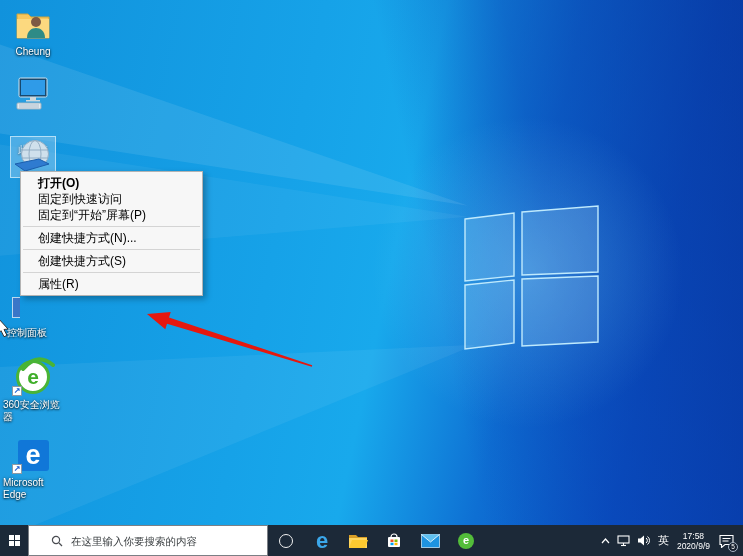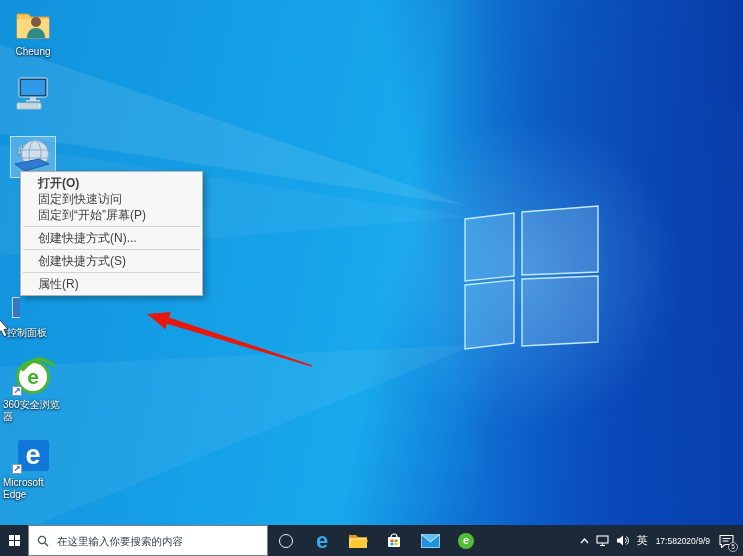--- a/index.html
+++ b/index.html
@@ -29,46 +29,46 @@
       display:flex;align-items:center;justify-content:center;}
   .i360 .e{color:#3fae2a;font-size:21px;font-weight:bold;line-height:20px;}
   .i360 svg{position:absolute;top:-7px;left:-2px;}
   .iedge{width:31px;height:31px;border-radius:3px;background:#1077d8;display:flex;align-items:center;justify-content:center;}
   .iedge .e{color:#fff;font-size:27px;font-weight:bold;line-height:26px;}
   .cp-sliver{position:absolute;left:12px;top:297px;width:8px;height:21px;background:#3a76c8;border:1px solid #bcd9ef;border-right:none;}
 
   
   .menu{position:absolute;left:20px;top:171px;width:183px;background:#f7f7f7;border:1px solid #b3b3b3;
       box-shadow:3px 3px 6px rgba(0,0,0,.28);padding:3px 0;z-index:5;}
-  .menu .item{height:16px;line-height:16px;padding-left:17px;font-size:12px;color:#404040;white-space:nowrap;}
+  .menu .item{height:16px;line-height:16px;padding-left:17px;font-size:12px;color:#000000;white-space:nowrap;}
   .menu .item.bold{font-weight:bold;}
   .menu .sep{border-top:1px solid #d4d4d4;margin:3px 2px;height:0;}
 
   
   .overlay{position:absolute;inset:0;pointer-events:none;}
   .z6{z-index:6;} .z4{z-index:4;}
 
   
   .taskbar{position:absolute;left:0;bottom:0;width:743px;height:31px;background:#1c2938;display:flex;align-items:stretch;z-index:10;}
   .tb-start{width:28px;display:flex;align-items:center;justify-content:center;}
   .winflag{display:grid;grid-template-columns:5px 5px;grid-template-rows:5px 5px;gap:1px;}
   .winflag div{background:#fff;}
-  .tb-search{width:240px;background:#fff;border:1px solid #7b7f85;display:flex;align-items:center;padding:0 8px;gap:6px;}
+  .tb-search{width:240px;background:#fff;border:1px solid #7b7f85;display:flex;align-items:center;padding:0 22px;gap:6px;}
   .tb-search input{border:none;outline:none;flex:1;font-size:10.5px;color:#2f3237;background:transparent;}
   .tb-search input::placeholder{color:#3c4043;opacity:1;}
   .tb-apps{display:flex;}
   .tb-btn{width:36px;display:flex;align-items:center;justify-content:center;}
   .cortana-ring{width:14px;height:14px;border-radius:50%;border:1.6px solid #f2f2f2;}
   .tb-edge-e{color:#3ba7ea;font-size:22px;font-weight:bold;line-height:20px;}
   .i360s{width:16px;height:16px;border-radius:50%;background:#53bd3a;color:#fff;font-size:11px;font-weight:bold;
       display:flex;align-items:center;justify-content:center;line-height:11px;}
   .tb-tray{margin-left:auto;display:flex;align-items:center;gap:1px;padding-right:5px;}
   .tray-it{height:31px;display:flex;align-items:center;justify-content:center;padding:0 3px;color:#fff;}
   .ime{font-size:11px;}
-  .clock{line-height:10px;font-size:8.5px;text-align:center;padding:0 4px;}
+  .clock{flex-direction:column;line-height:10px;font-size:8.5px;text-align:center;padding:0 4px;}
   .ac{position:relative;}
   .ac .nbadge{position:absolute;right:0px;bottom:4px;width:10px;height:10px;border-radius:50%;background:#141e2c;
       border:1px solid #a9b6c6;color:#fff;font-size:6.5px;line-height:8px;text-align:center;}
 </style>
 </head>
 <body>
 
 <div id="screen">
 
   <div class="wp wp-base"></div>

